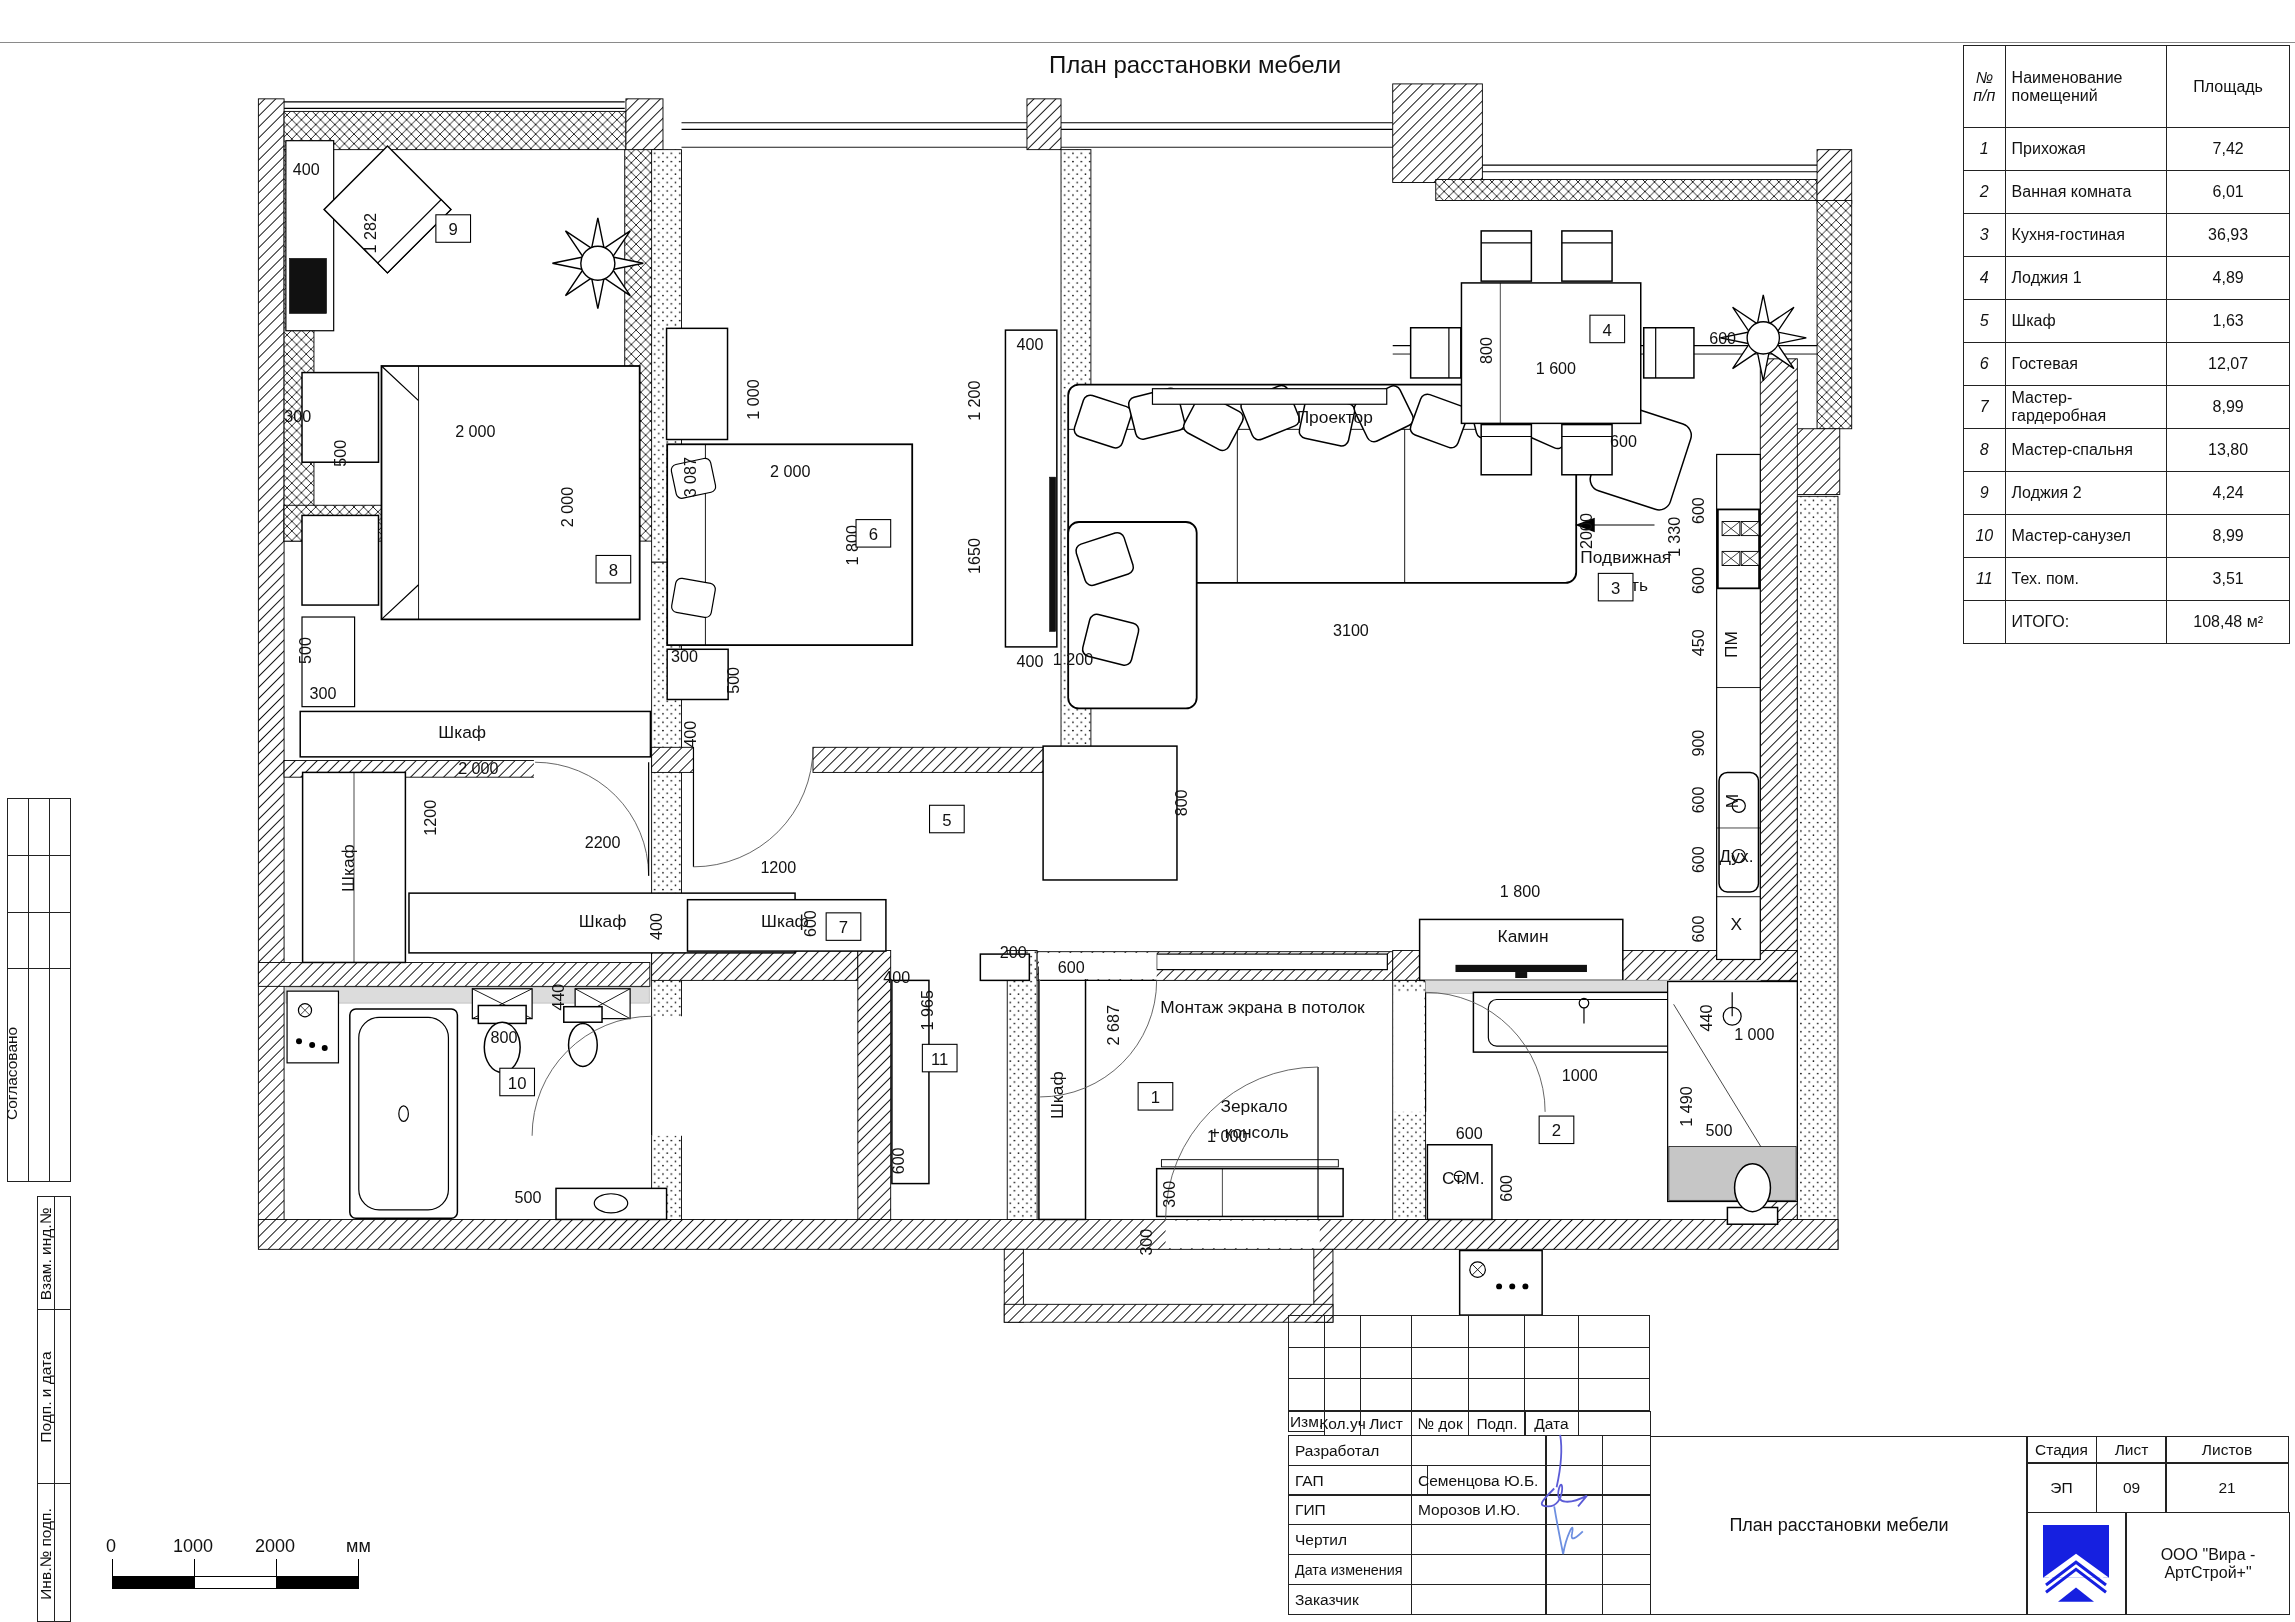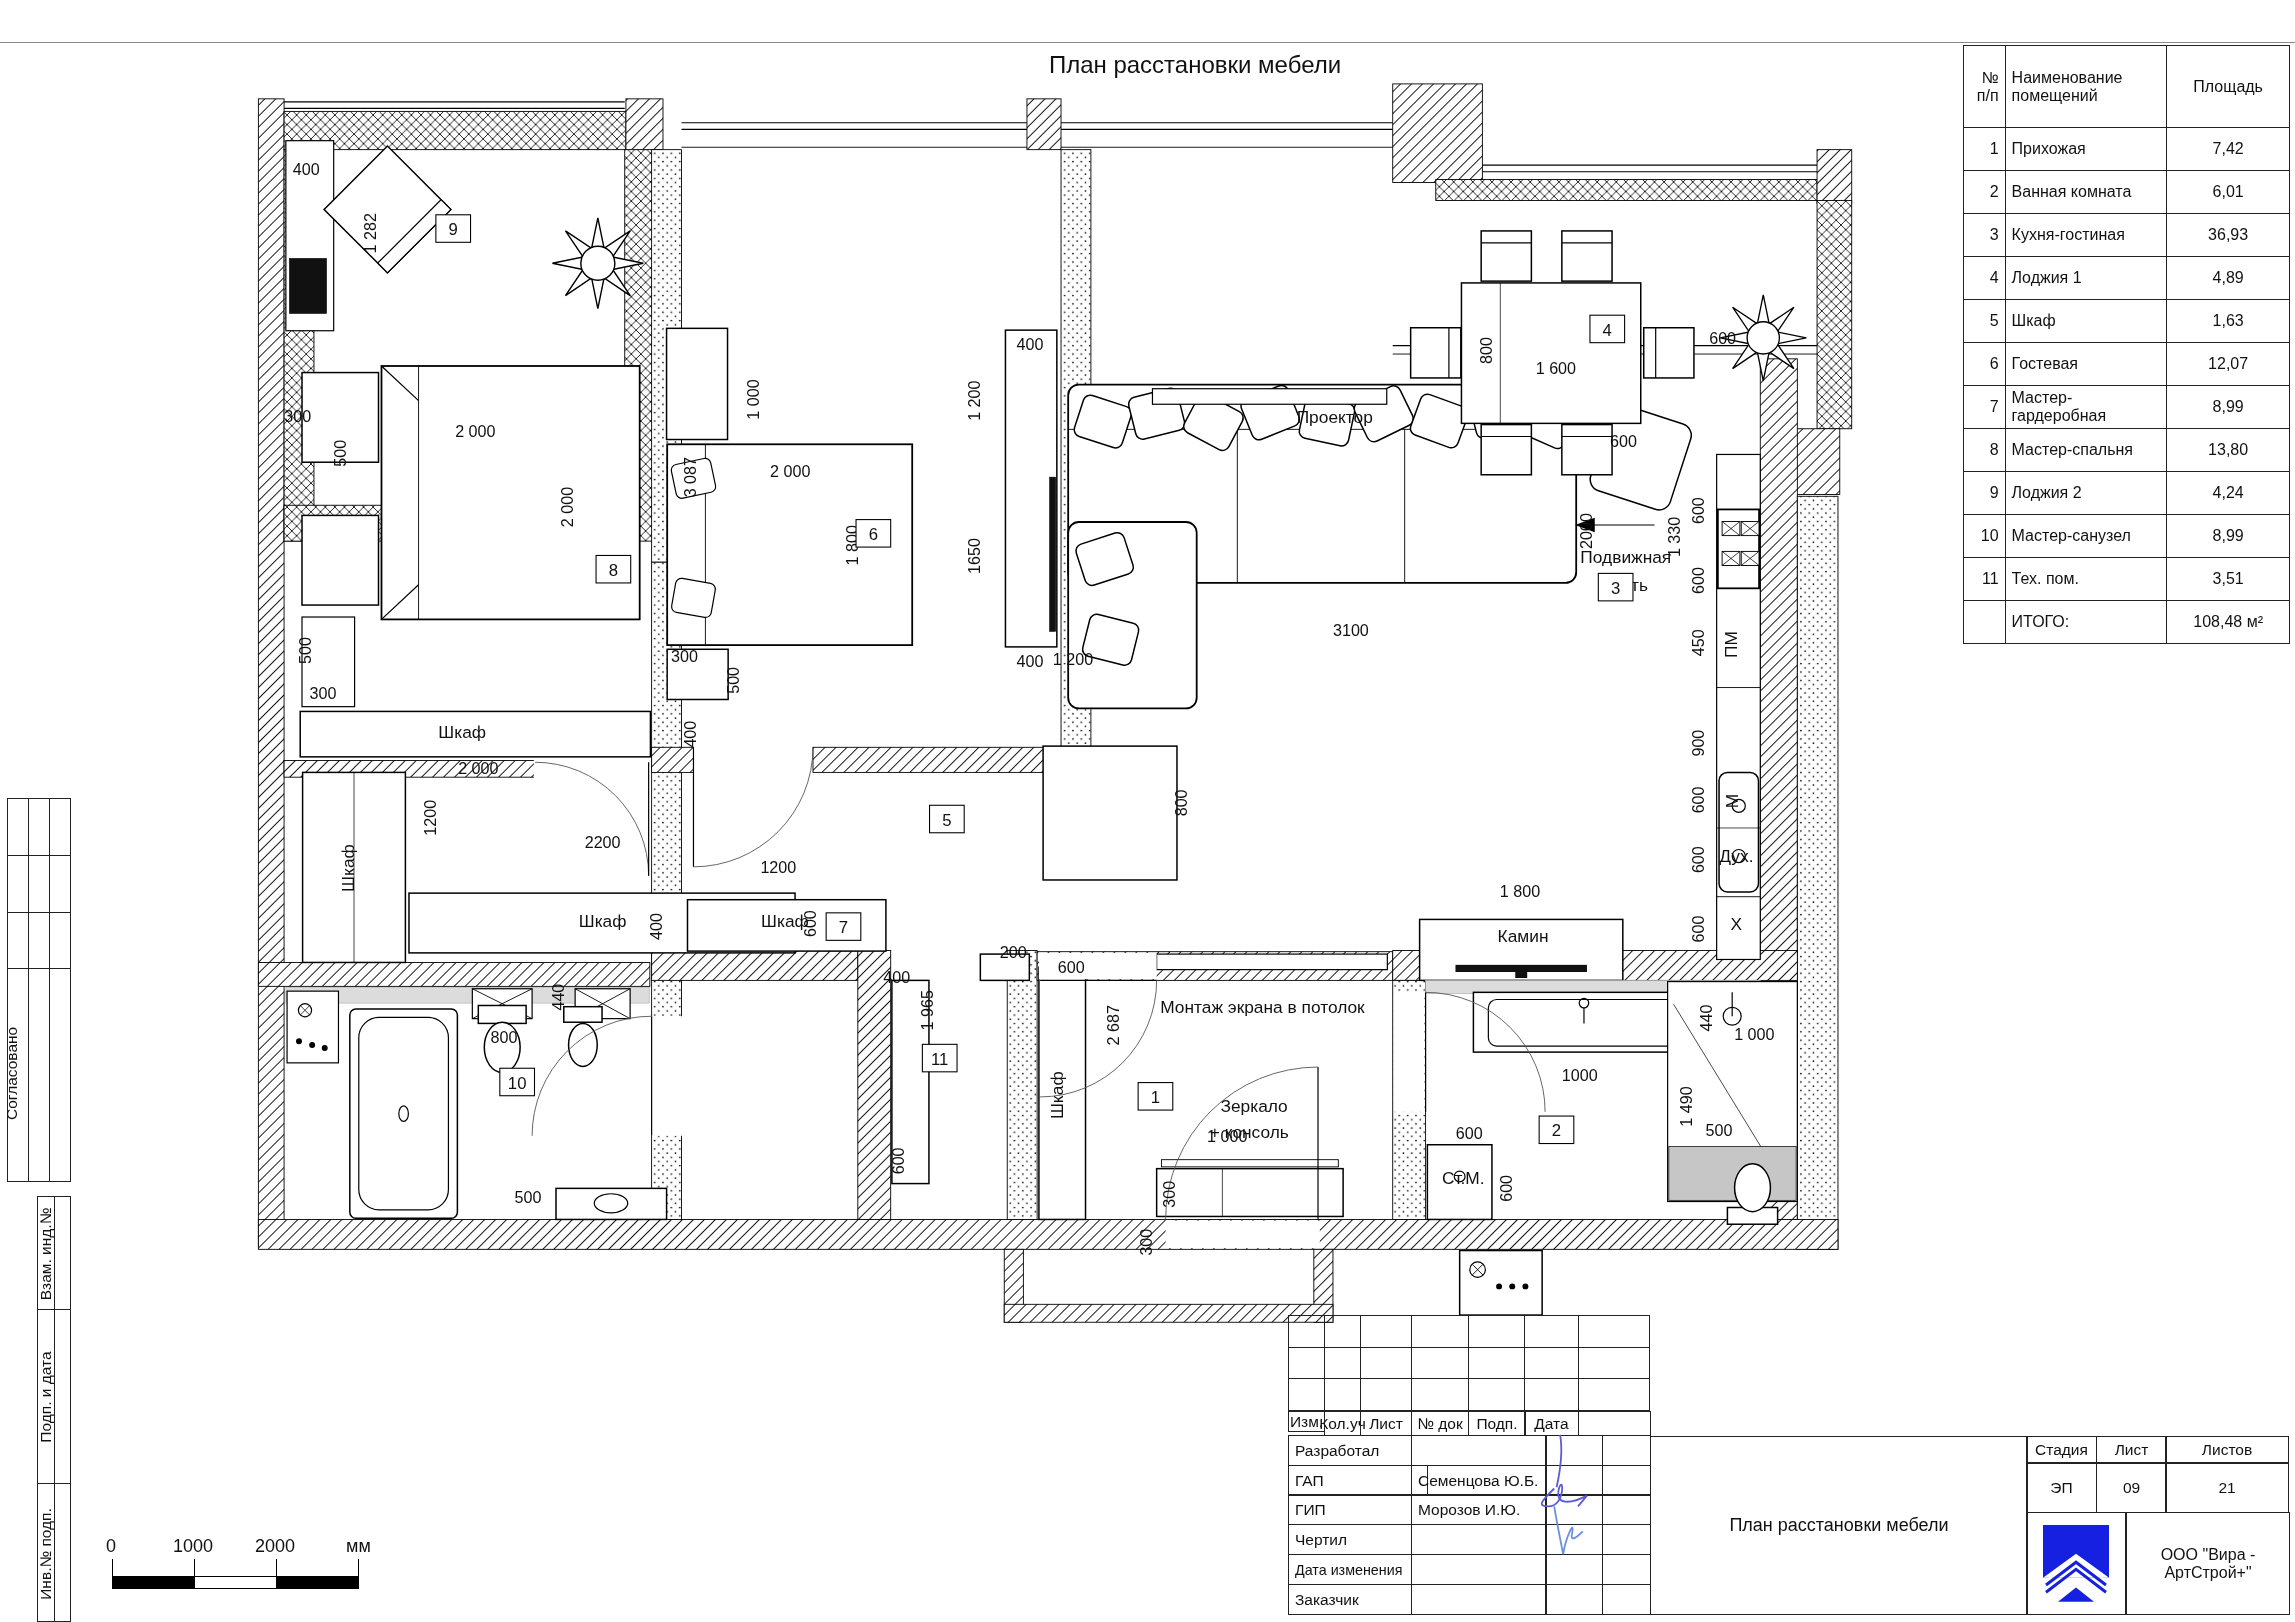--- a/index.html
+++ b/index.html
@@ -8,21 +8,21 @@
   .abs{position:absolute;}
   #top-line{position:absolute;left:0;top:42px;width:2295px;height:1.2px;background:#8a8a8a;}
   #sheet-title{position:absolute;left:956px;top:51px;width:478px;text-align:center;
                font-size:24px;color:#111;}
   
   #explication{position:absolute;left:1963px;top:45px;width:327px;border-collapse:collapse;}
   #explication td{border:1.2px solid #222;font-size:16px;vertical-align:middle;padding:0 6px;}
   #explication .tt{height:59px;text-align:center;font-size:17.3px;border-bottom:1.2px solid #222;}
   #explication .hd{height:81px;text-align:center;font-size:16px;}
   #explication .r{height:43px;}
-  #explication .c-num{width:33px;text-align:right;}
+  #explication .c-num{width:33px;text-align:center;font-style:italic;}
   #explication .c-name{width:164px;text-align:left;}
   #explication .c-area{width:126px;text-align:center;}
   
   .cell{position:absolute;border:1.2px solid #222;box-sizing:border-box;font-size:15.5px;
         display:flex;align-items:center;box-sizing:border-box;}
   .cell.ctr{justify-content:center;text-align:center;}
   .cell.lft{padding-left:6px;}
   
   .rot{position:absolute;transform:rotate(-90deg);transform-origin:center;
        font-size:15.5px;white-space:nowrap;text-align:center;}

